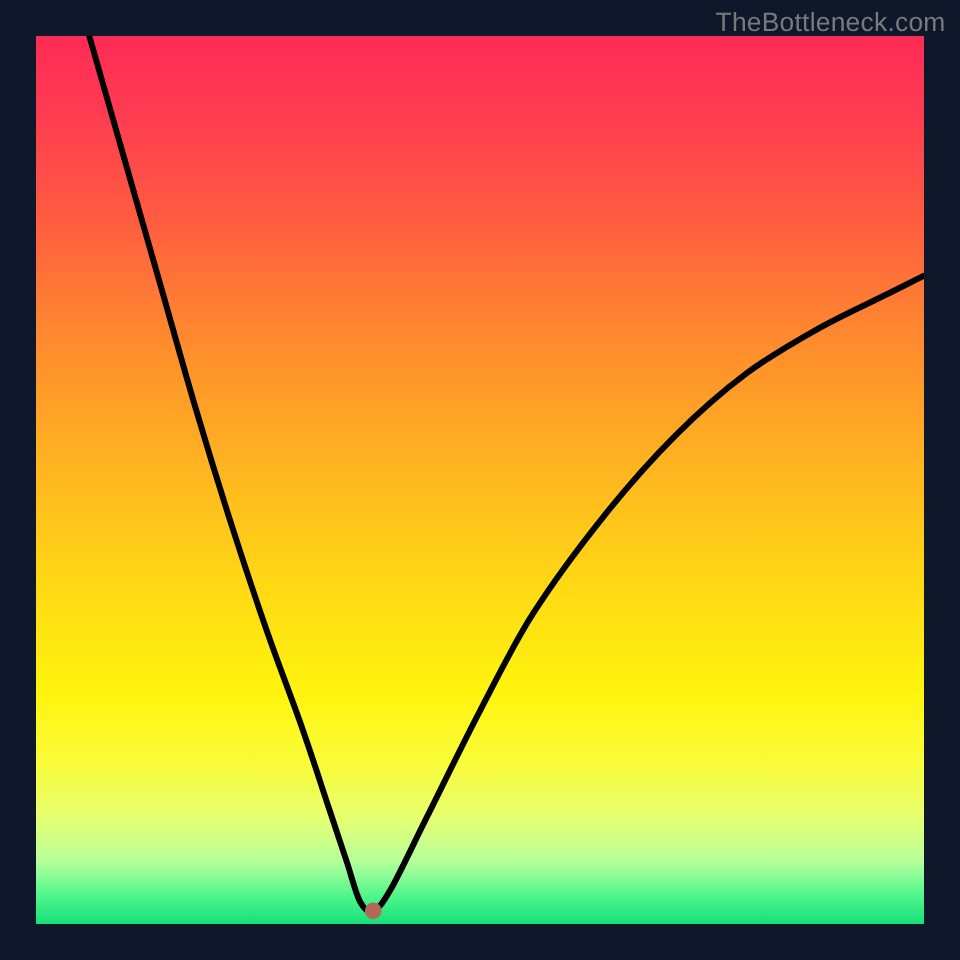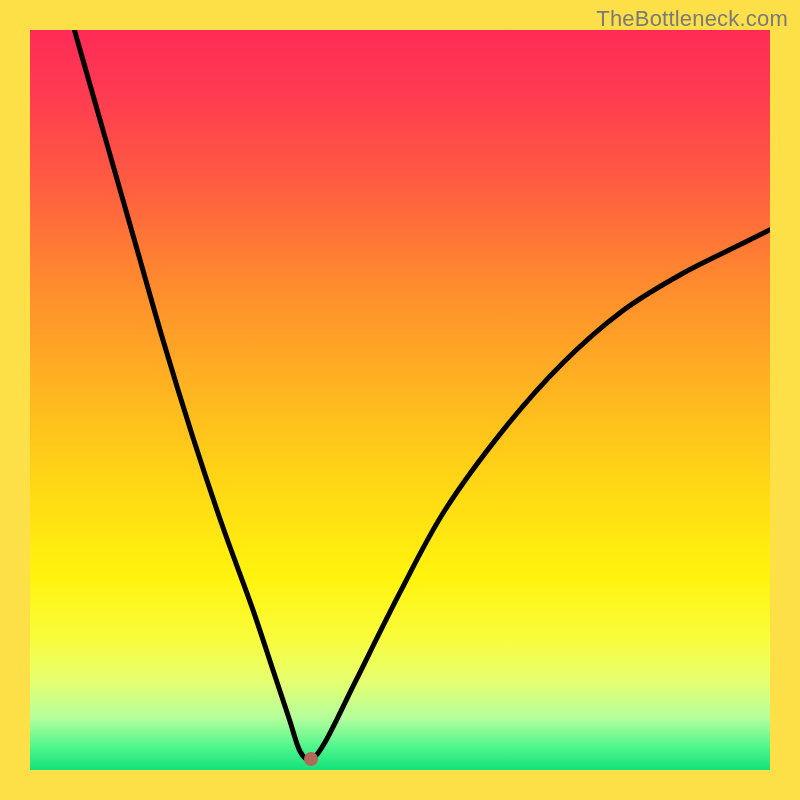--- a/index.html
+++ b/index.html
@@ -8,21 +8,21 @@
     width: 800px;
     height: 800px;
     background: #000;
     overflow: hidden;
     font-family: Arial, Helvetica, sans-serif;
   }
   .frame {
     position: relative;
     width: 800px;
     height: 800px;
-    background: #fde047;
+    background: #0f172a;
   }
   .plot-area {
     position: absolute;
     left: 30px;
     top: 30px;
     width: 740px;
     height: 740px;
     background: linear-gradient(
       to bottom,
       #ff2b56 0%,

